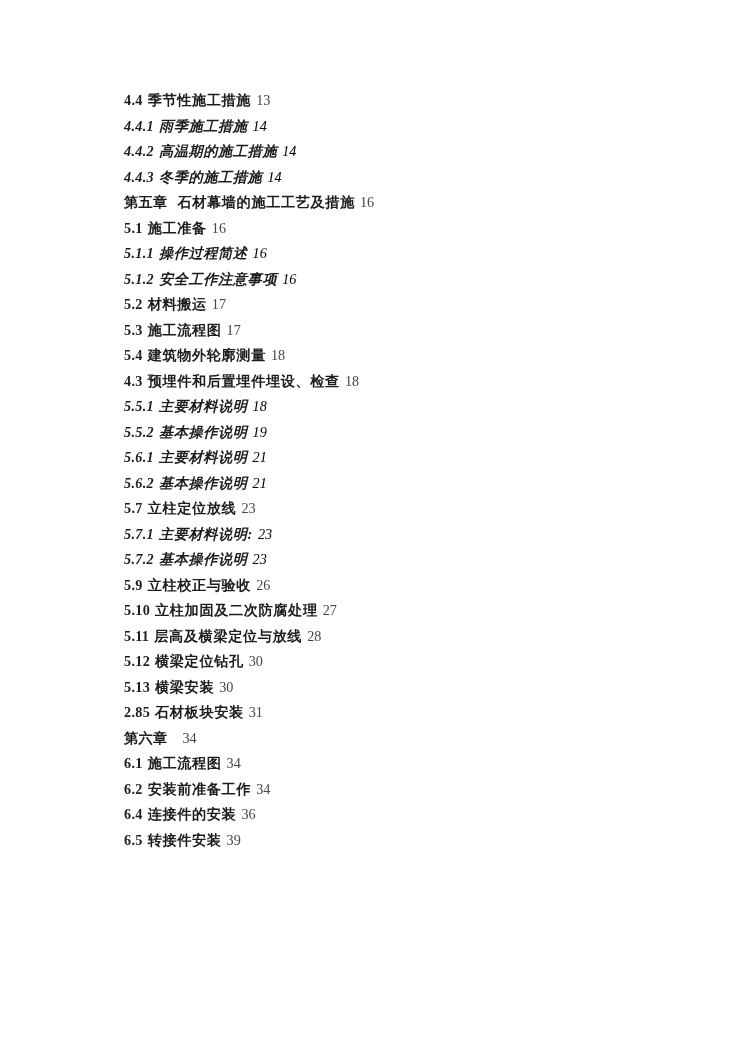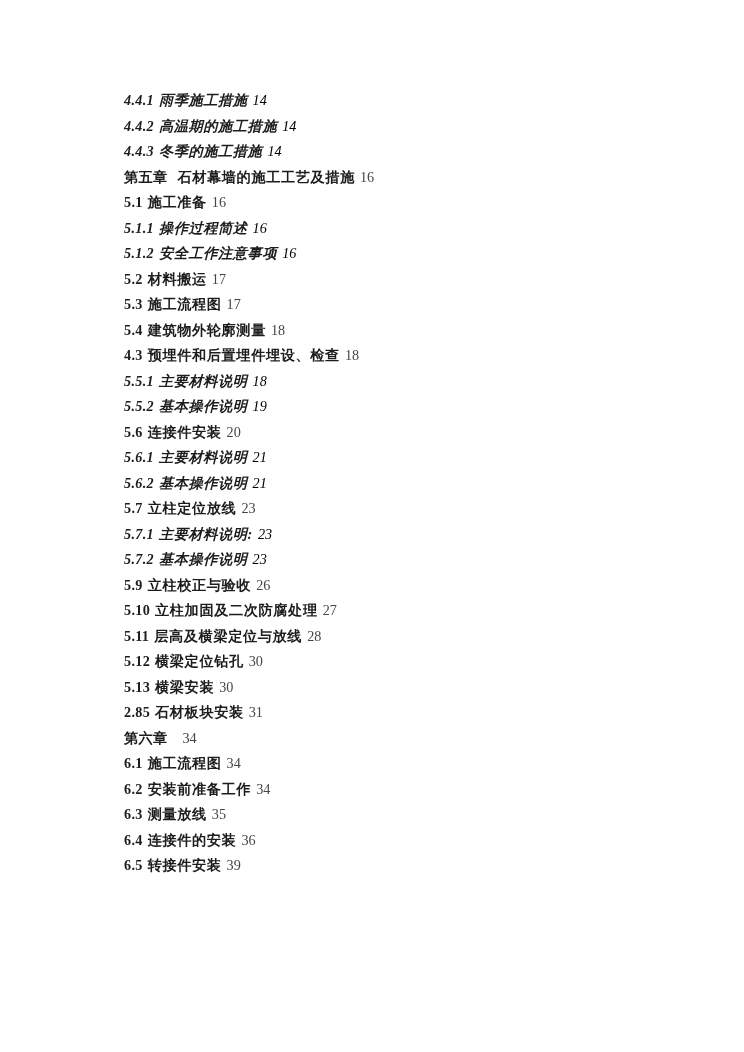--- a/index.html
+++ b/index.html
@@ -60,20 +60,25 @@
   .toc-row.italic .page-num {
     font-style: italic;
     color: #000000;
   }
 </style>
 </head>
 <body>
 
 <div class="page">
   <div class="toc" id="toc">
+  <div class="toc-row">
+    <span class="num">4.4</span>
+    <span class="title">季节性施工措施</span>
+    <span class="page-num">13</span>
+  </div>
 
   <div class="toc-row italic">
     <span class="num">4.4.1</span>
     <span class="title">雨季施工措施</span>
     <span class="page-num">14</span>
   </div>
 
   <div class="toc-row italic">
     <span class="num">4.4.2</span>
     <span class="title">高温期的施工措施</span>
@@ -139,25 +144,20 @@
     <span class="title">主要材料说明</span>
     <span class="page-num">18</span>
   </div>
 
   <div class="toc-row italic">
     <span class="num">5.5.2</span>
     <span class="title">基本操作说明</span>
     <span class="page-num">19</span>
   </div>
 
-  <div class="toc-row">
-    <span class="num">5.6</span>
-    <span class="title">连接件安装</span>
-    <span class="page-num">20</span>
-  </div>
 
   <div class="toc-row italic">
     <span class="num">5.6.1</span>
     <span class="title">主要材料说明</span>
     <span class="page-num">21</span>
   </div>
 
   <div class="toc-row italic">
     <span class="num">5.6.2</span>
     <span class="title">基本操作说明</span>
@@ -230,25 +230,20 @@
     <span class="title">施工流程图</span>
     <span class="page-num">34</span>
   </div>
 
   <div class="toc-row">
     <span class="num">6.2</span>
     <span class="title">安装前准备工作</span>
     <span class="page-num">34</span>
   </div>
 
-  <div class="toc-row">
-    <span class="num">6.3</span>
-    <span class="title">测量放线</span>
-    <span class="page-num">35</span>
-  </div>
 
   <div class="toc-row">
     <span class="num">6.4</span>
     <span class="title">连接件的安装</span>
     <span class="page-num">36</span>
   </div>
 
   <div class="toc-row">
     <span class="num">6.5</span>
     <span class="title">转接件安装</span>

